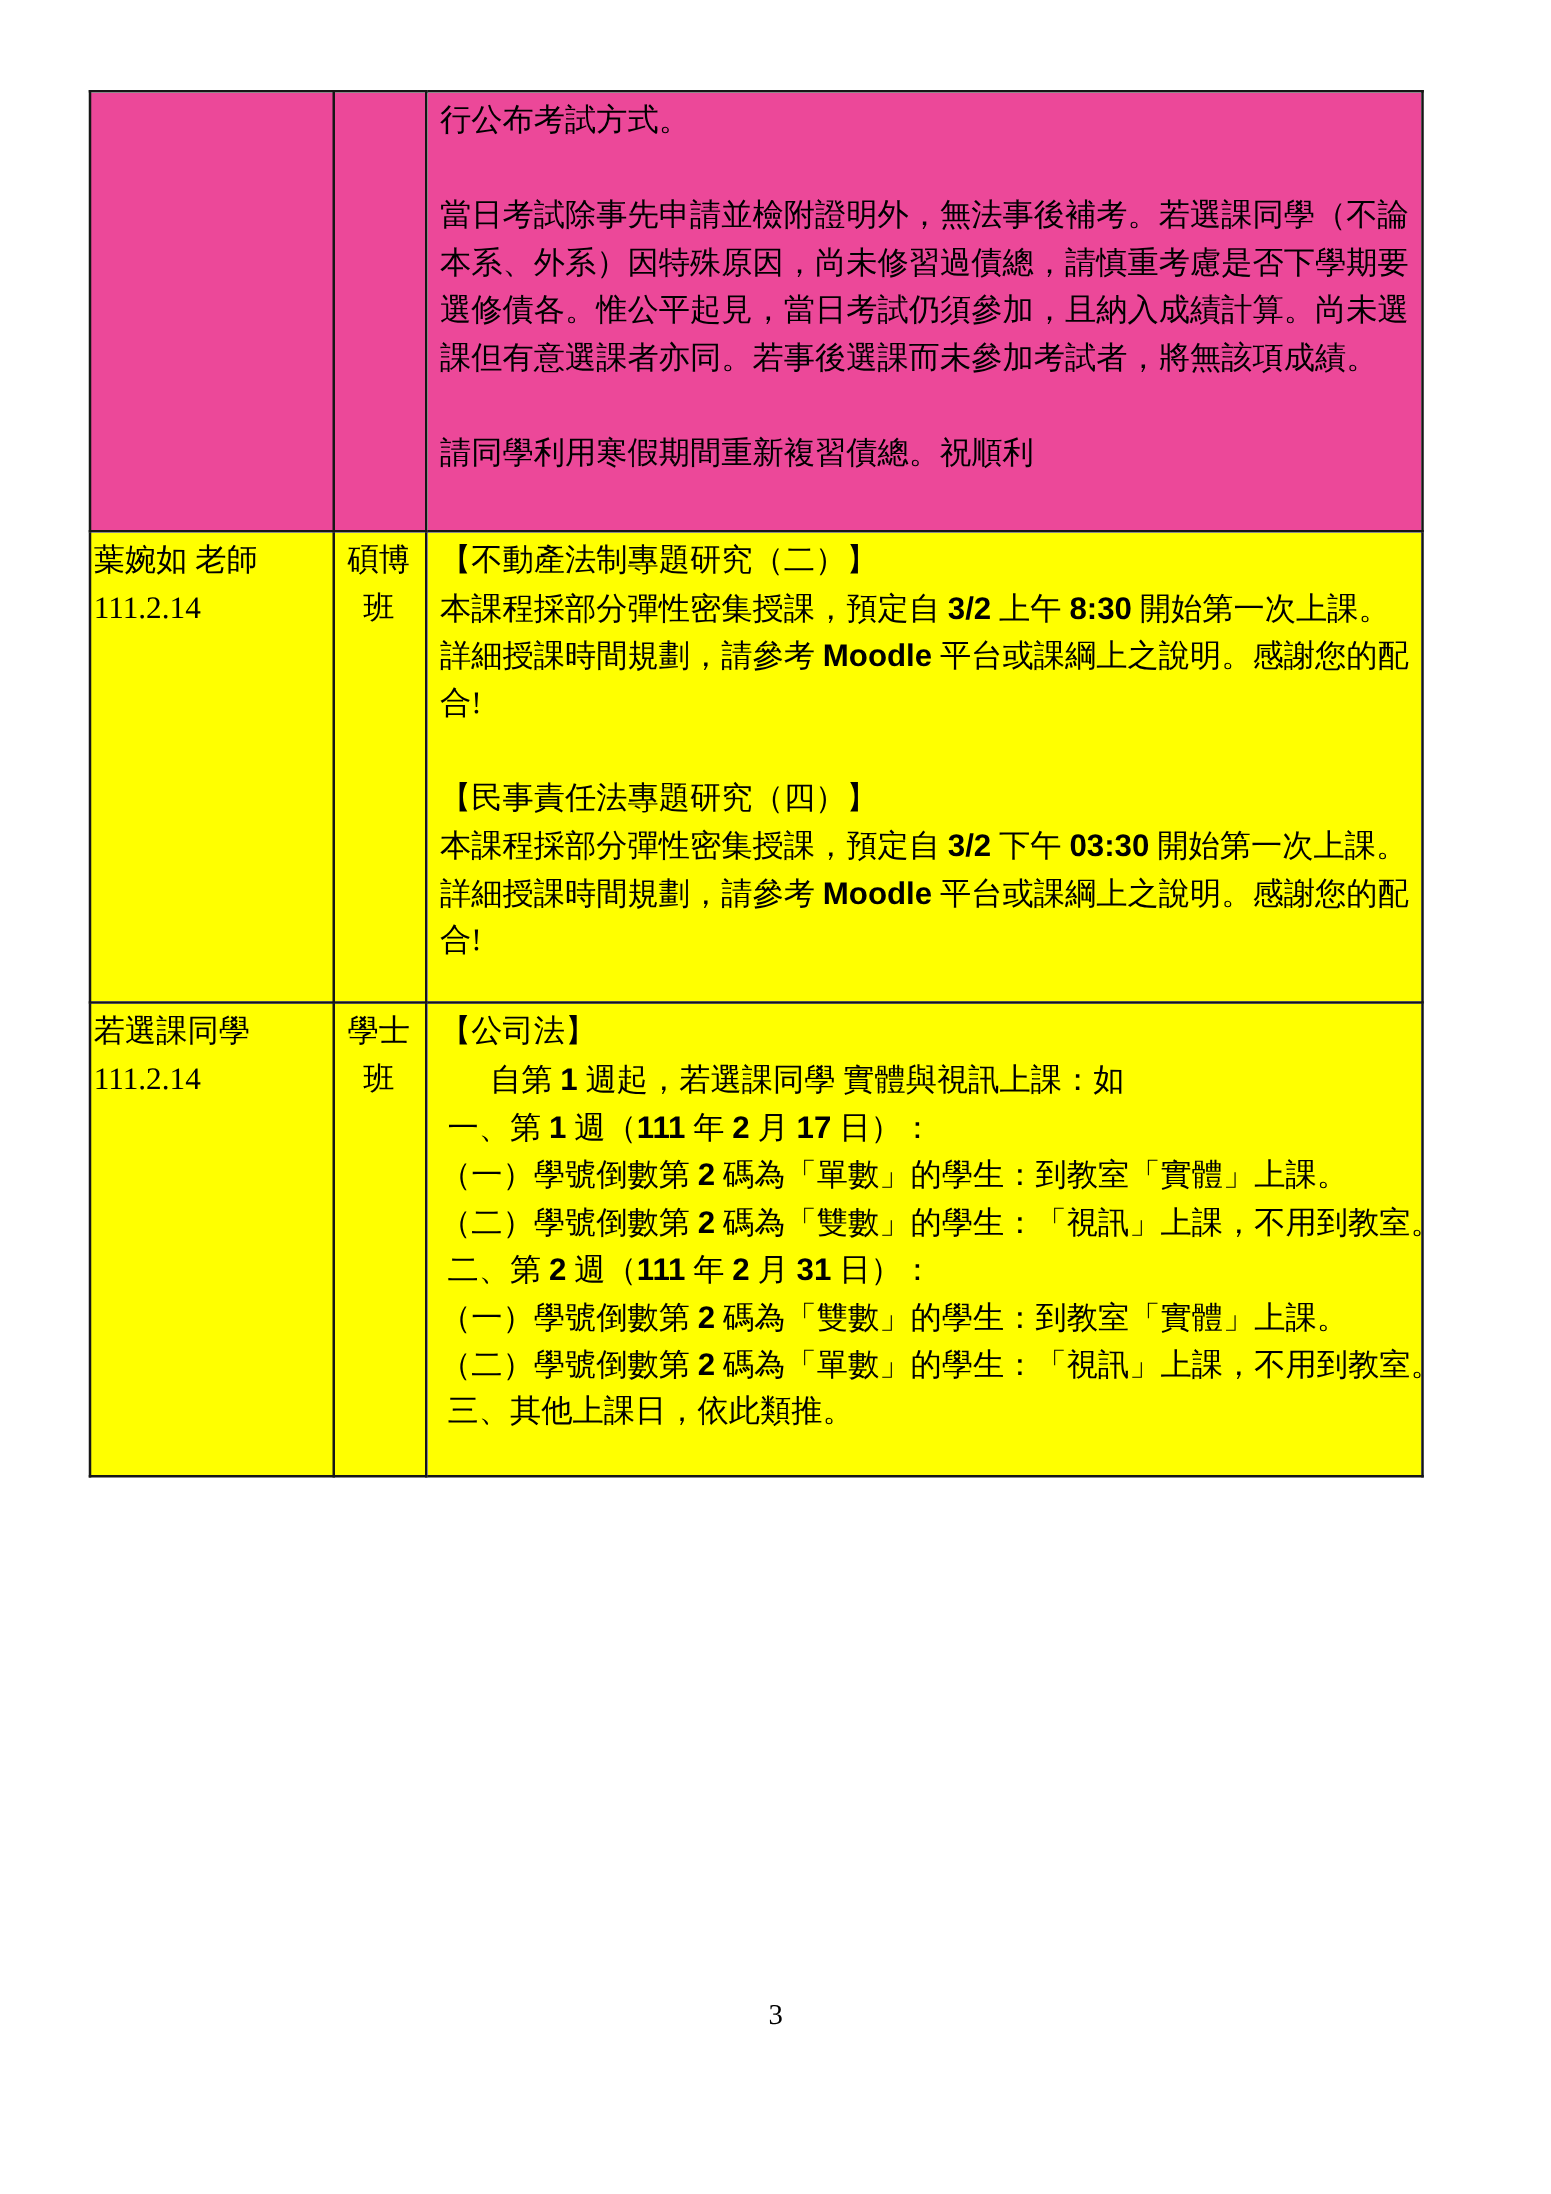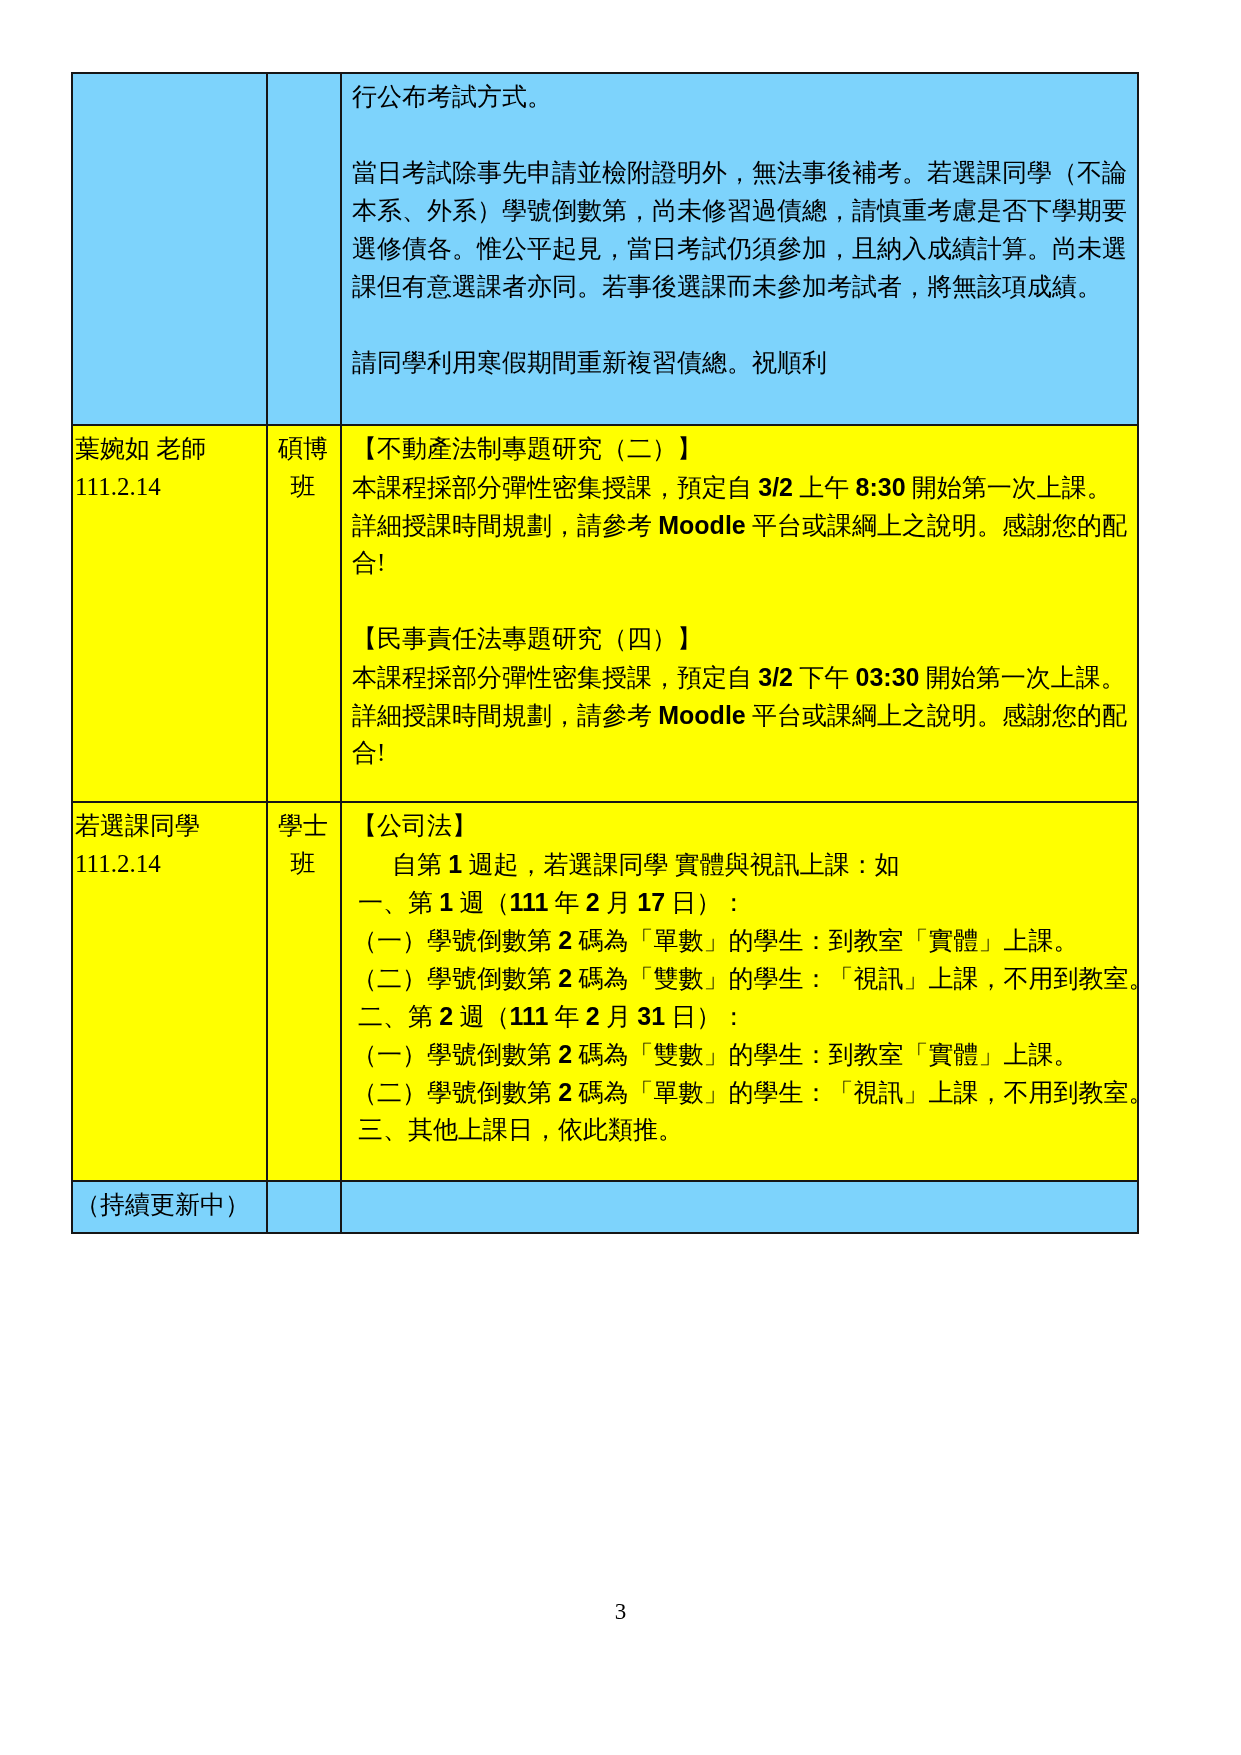--- a/index.html
+++ b/index.html
@@ -21,21 +21,21 @@
     width:1066px;
     border-collapse:collapse;
     table-layout:fixed;
   }
   td{
     border:2px solid #161616;
     vertical-align:top;
     font-size:25px;
     line-height:38px;
     overflow:hidden;
-    background:#7dd3fc;
+    background:#ec4899;
   }
   tr.hl td{ background:var(--hl-color,#ffff00); }
   td.c1{ padding:4px 2px 0 2px; }
   td.c2{ text-align:center; padding:4px 4px 0 2px; }
   td.c3{ text-align:left;  padding:4px 4px 0 10px; }
   .line{ white-space:nowrap; height:38px; }
   .b{
     font-family:"Liberation Sans","DejaVu Sans",sans-serif;
     font-weight:700;
     text-align:center;
@@ -61,21 +61,21 @@
       <col style="width:797px">
     </colgroup>
     <tbody>
       <tr style="height:352px">
         <td class="c1"></td>
         <td class="c2"></td>
         <td class="c3">
             <div class="line"><span>行公布考試方式。</span></div>
             <div class="line">&nbsp;</div>
             <div class="line"><span>當日考試除事先申請並檢附證明外，無法事後補考。若選課同學（不論</span></div>
-            <div class="line"><span>本系、外系）學號倒數第，尚未修習過債總，請慎重考慮是否下學期要</span></div>
+            <div class="line"><span>本系、外系）因特殊原因，尚未修習過債總，請慎重考慮是否下學期要</span></div>
             <div class="line"><span>選修債各。惟公平起見，當日考試仍須參加，且納入成績計算。尚未選</span></div>
             <div class="line"><span>課但有意選課者亦同。若事後選課而未參加考試者，將無該項成績。</span></div>
             <div class="line">&nbsp;</div>
             <div class="line"><span>請同學利用寒假期間重新複習債總。祝順利</span></div>
           </td>
       </tr>
       <tr style="height:377px" class="hl">
         <td class="c1">
             <div class="line"><span>葉婉如 老師</span></div>
             <div class="line"><span>111.2.14</span></div>
@@ -110,25 +110,18 @@
             <div class="line" style="padding-left: 40px;"><span>自第 </span><span class="b">1</span><span> 週起，若選課同學 實體與視訊上課：如</span></div>
             <div class="line" style="padding-left: 6px;"><span>一、第 </span><span class="b">1</span><span> 週（</span><span class="b">111</span><span> 年 </span><span class="b">2</span><span> 月 </span><span class="b">17</span><span> 日）：</span></div>
             <div class="line"><span>（一）學號倒數第 </span><span class="b">2</span><span> 碼為「單數」的學生：到教室「實體」上課。</span></div>
             <div class="line"><span>（二）學號倒數第 </span><span class="b">2</span><span> 碼為「雙數」的學生：「視訊」上課，不用到教室。</span></div>
             <div class="line" style="padding-left: 6px;"><span>二、第 </span><span class="b">2</span><span> 週（</span><span class="b">111</span><span> 年 </span><span class="b">2</span><span> 月 </span><span class="b">31</span><span> 日）：</span></div>
             <div class="line"><span>（一）學號倒數第 </span><span class="b">2</span><span> 碼為「雙數」的學生：到教室「實體」上課。</span></div>
             <div class="line"><span>（二）學號倒數第 </span><span class="b">2</span><span> 碼為「單數」的學生：「視訊」上課，不用到教室。</span></div>
             <div class="line" style="padding-left: 6px;"><span>三、其他上課日，依此類推。</span></div>
           </td>
       </tr>
-      <tr style="height:52px">
-        <td class="c1">
-            <div class="line"><span>（持續更新中）</span></div>
-          </td>
-        <td class="c2"></td>
-        <td class="c3"></td>
-      </tr>
     </tbody>
   </table>
 
   <div class="pagenum">3</div>
 
 </div>
 
 </body></html>

